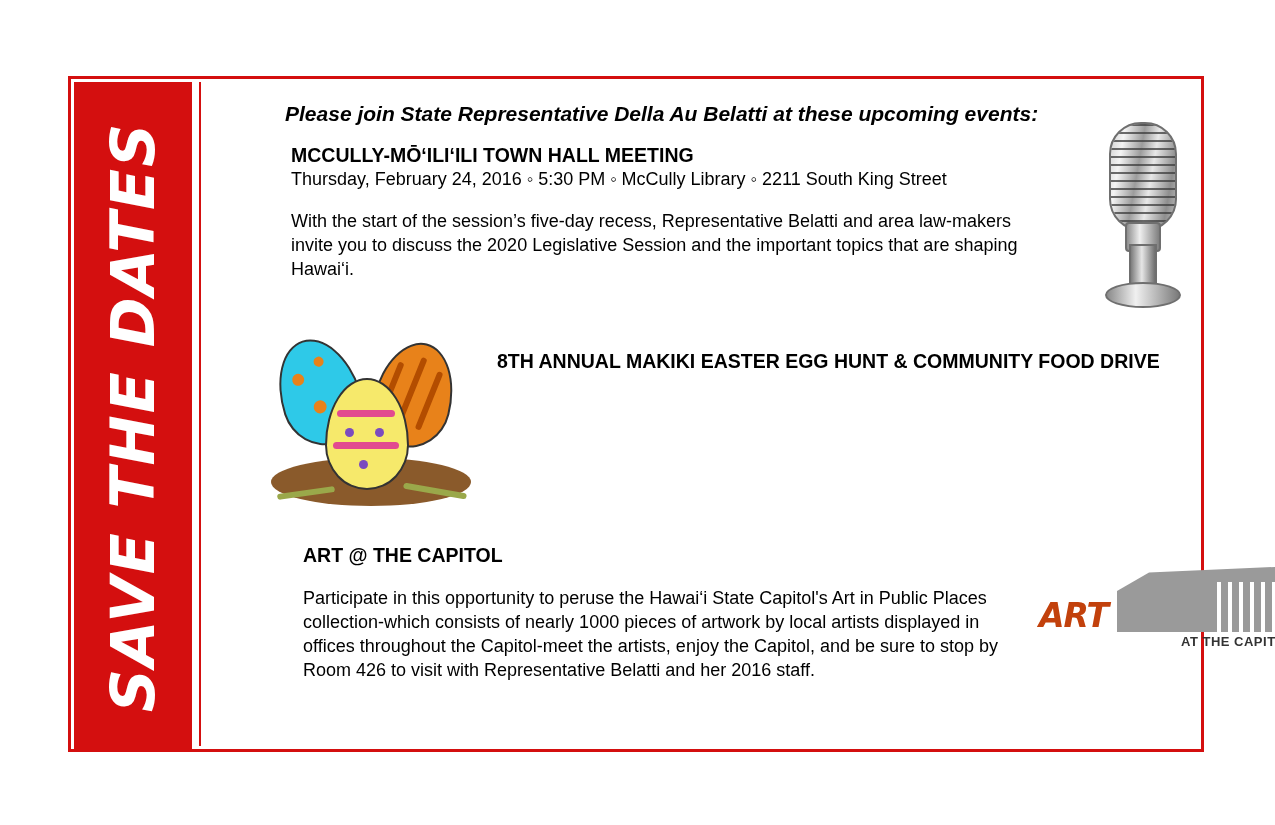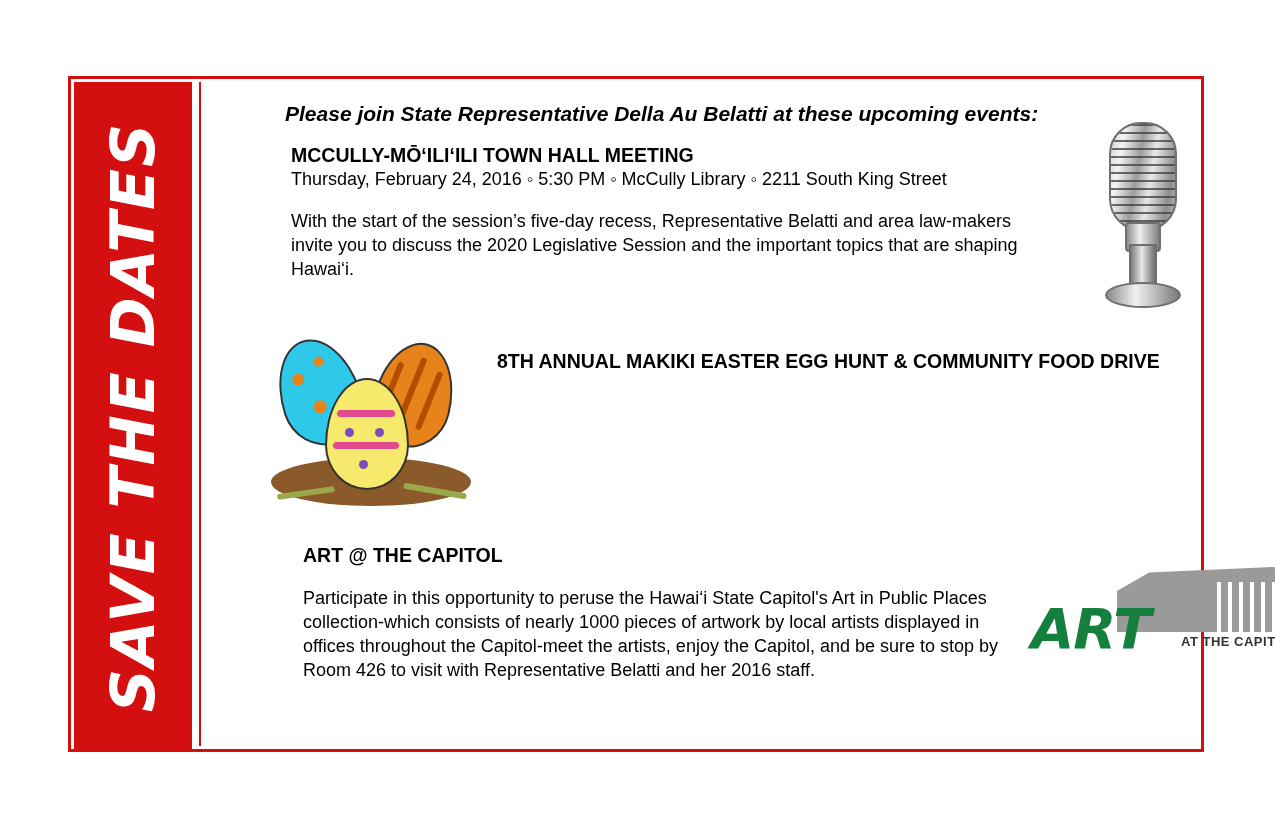--- a/index.html
+++ b/index.html
@@ -212,25 +212,25 @@
     clip-path: polygon(0% 38%, 18% 10%, 100% 0%, 100% 100%, 0% 100%);
   }
   .artlogo .cols {
     position: absolute;
     left: 186px; top: 20px;
     width: 76px; height: 50px;
     background: repeating-linear-gradient(to right, #ffffff 0 4px, #9a9a9a 4px 11px);
   }
   .artlogo .art-text {
     position: absolute;
-    left: 0px; top: 34px;
-    font-size: 56px;
+    left: 8px; top: 34px;
+    font-size: 33px;
     font-weight: bold;
     font-style: italic;
-    color: #15803d;
+    color: #c2410c;
     letter-spacing: -1px;
     font-family: "DejaVu Sans", sans-serif;
   }
   .artlogo .cap-text {
     position: absolute;
     left: 150px; top: 72px;
     font-size: 13px;
     font-weight: bold;
     color: #333;
     letter-spacing: 0.5px;

